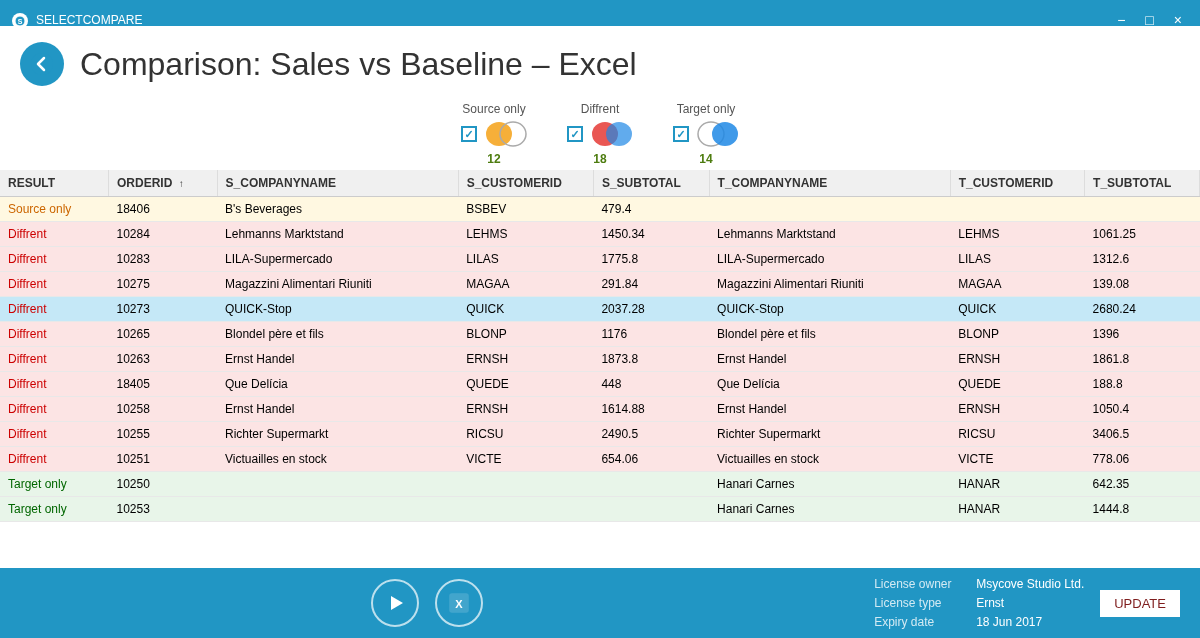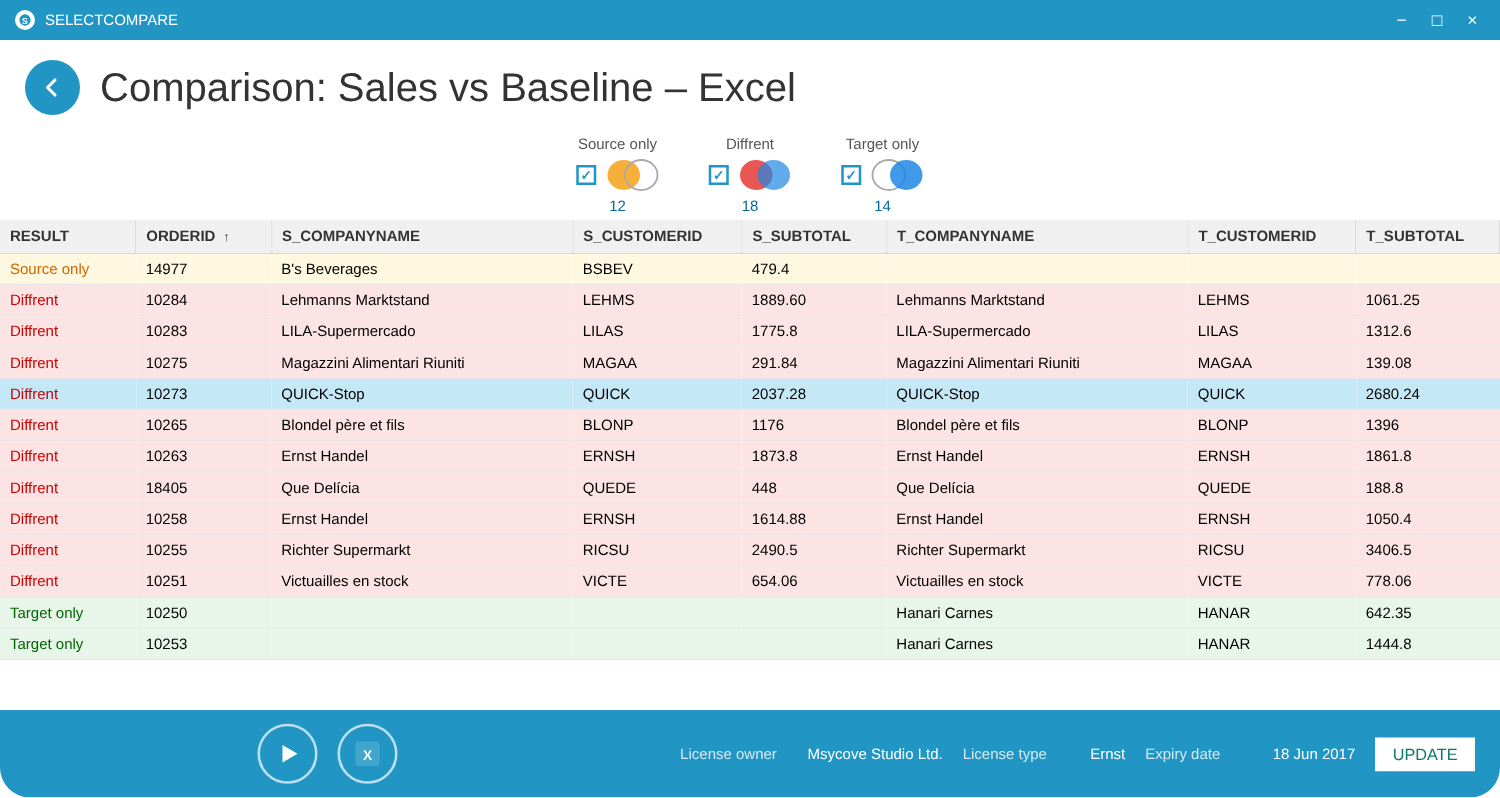--- a/index.html
+++ b/index.html
@@ -12,23 +12,23 @@
       overflow: hidden;
       display: flex;
       flex-direction: column;
     }
 
     
     .title-bar {
       background: #2196c4;
       color: white;
       display: flex;
-      align-items: center;
-      padding: 0 12px;
-      height: 32px;
+      align-items: flex-start;
+      padding: 13px 12px;
+      height: 19px;
       font-size: 12px;
       font-weight: 500;
       flex-shrink: 0;
     }
     .title-bar-icon {
       width: 16px;
       height: 16px;
       margin-right: 8px;
       background: #fff;
       border-radius: 50%;
@@ -51,21 +51,20 @@
       line-height: 1;
     }
 
     
     .main-area {
       flex: 1;
       display: flex;
       flex-direction: column;
       background: #ffffff;
       overflow: hidden;
-      border-radius: 24px;
     }
 
     
     .header {
       display: flex;
       align-items: center;
       padding: 16px 20px 8px;
       flex-shrink: 0;
     }
     .back-btn {
@@ -106,22 +105,23 @@
       font-size: 12px;
       color: #555;
     }
     .legend-row {
       display: flex;
       align-items: center;
       gap: 6px;
     }
     .legend-count {
       font-size: 12px;
-      color: #0369a1;
+      color: #4d7c0f;
       text-align: center;
+      font-weight: bold;
     }
     .checkbox {
       width: 16px;
       height: 16px;
       border: 2px solid #2196c4;
       display: flex;
       align-items: center;
       justify-content: center;
       cursor: pointer;
       flex-shrink: 0;
@@ -200,35 +200,35 @@
       border: 2px solid rgba(255,255,255,0.7);
       background: transparent;
       display: flex;
       align-items: center;
       justify-content: center;
       cursor: pointer;
       color: white;
     }
     .footer-license {
       display: flex;
-      flex-direction: row;
-      gap: 16px;
+      flex-direction: column;
+      gap: 5px;
       margin-left: auto;
     }
     .license-row {
       display: flex;
       gap: 12px;
       font-size: 12px;
       color: white;
     }
     .license-key { color: rgba(255,255,255,0.8); min-width: 90px; }
     .license-val { color: white; }
     .update-btn {
       background: white;
-      color: #0f766e;
+      color: #7f1d1d;
       border: none;
       padding: 6px 14px;
       font-size: 13px;
       cursor: pointer;
       font-weight: 500;
       align-self: center;
       margin-left: 16px;
     }
 
     .order-arrow {
@@ -339,34 +339,34 @@
             <th class="col-customerid">S_CUSTOMERID</th>
             <th class="col-subtotal">S_SUBTOTAL</th>
             <th class="col-companyname">T_COMPANYNAME</th>
             <th class="col-customerid">T_CUSTOMERID</th>
             <th class="col-subtotal">T_SUBTOTAL</th>
           </tr>
         </thead>
         <tbody id="table-body">
         <tr class="row-source-only">
               <td class="result-source">Source only</td>
-              <td>14977</td>
+              <td>18406</td>
               <td>B's Beverages</td>
               <td>BSBEV</td>
               <td>479.4</td>
               <td></td>
               <td></td>
               <td></td>
             </tr>
             <tr class="row-diffrent">
               <td class="result-diffrent">Diffrent</td>
               <td>10284</td>
               <td>Lehmanns Marktstand</td>
               <td>LEHMS</td>
-              <td>1889.60</td>
+              <td>1450.34</td>
               <td>Lehmanns Marktstand</td>
               <td>LEHMS</td>
               <td>1061.25</td>
             </tr>
             <tr class="row-diffrent">
               <td class="result-diffrent">Diffrent</td>
               <td>10283</td>
               <td>LILA-Supermercado</td>
               <td>LILAS</td>
               <td>1775.8</td>

